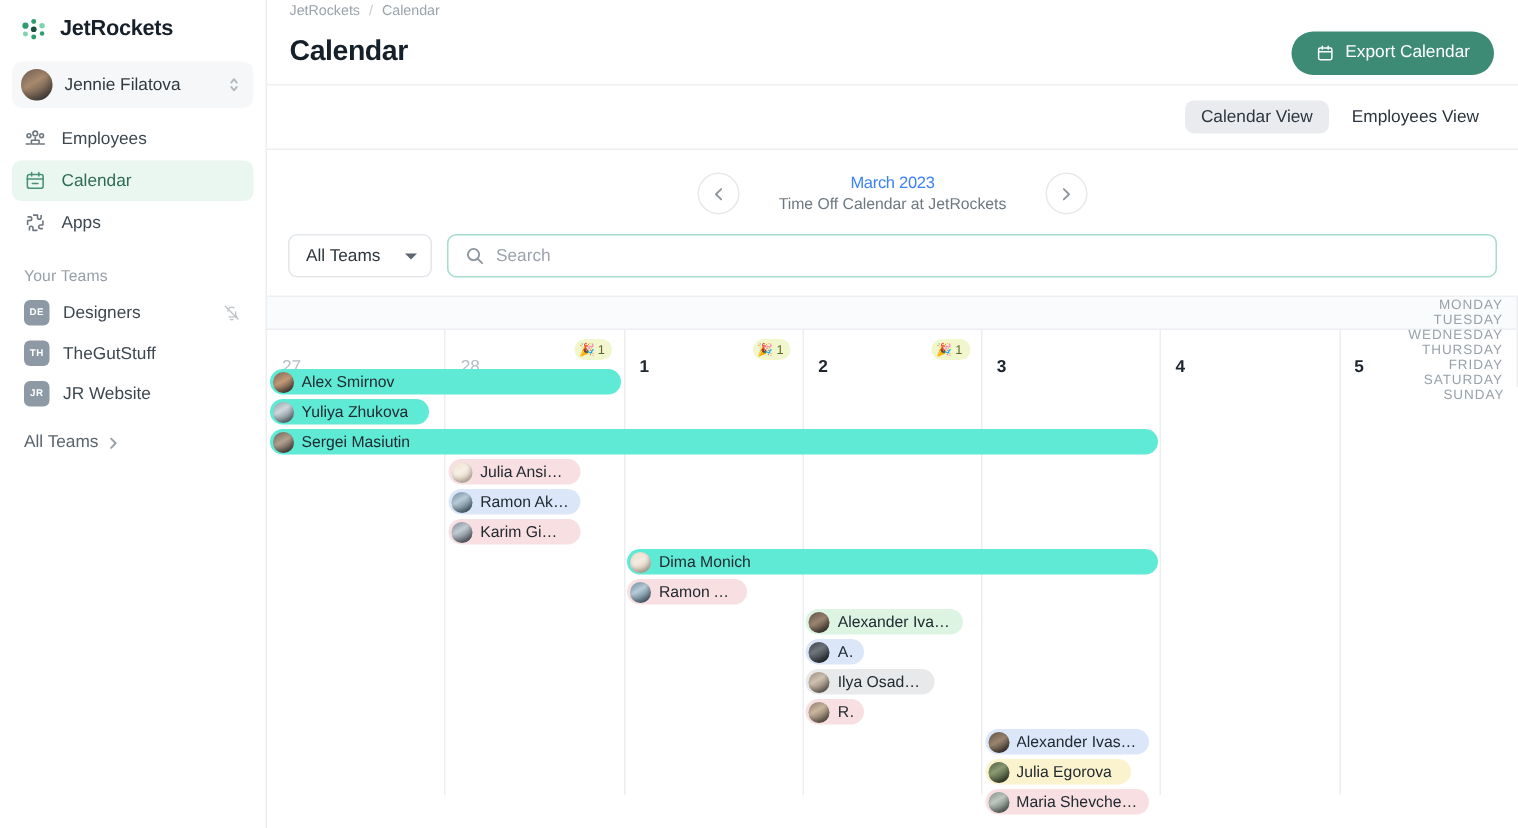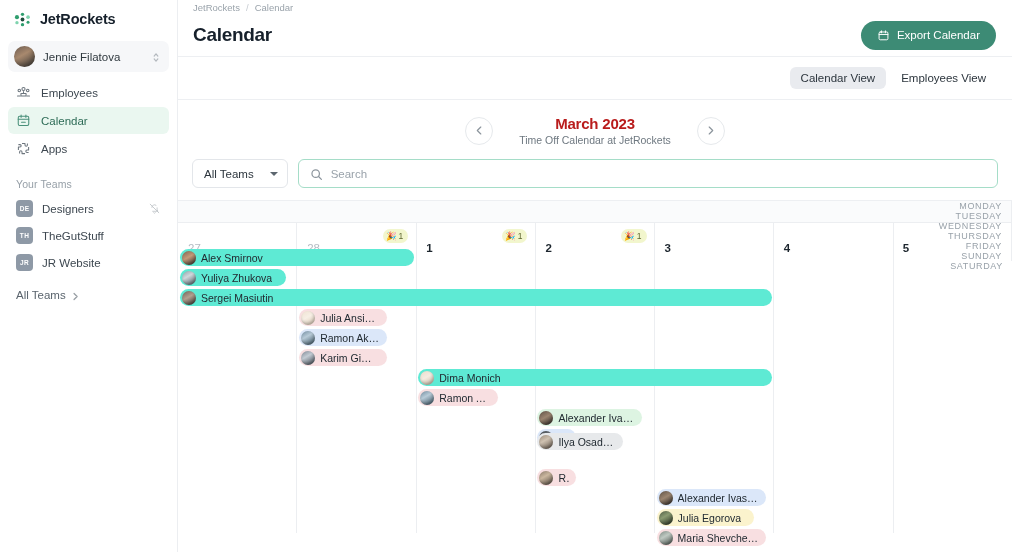--- a/index.html
+++ b/index.html
@@ -102,21 +102,21 @@
   }
   .tab.active { background: #e9ebef; font-weight: 400; }
 
   .month-nav { display: flex; align-items: center; justify-content: center; gap: 26px; padding: 15px 0 13px 0; }
   .circ-btn {
     width: 28px; height: 28px; border-radius: 50%;
     border: 1px solid #e6e9ec; background: #fff; cursor: pointer;
     display: flex; align-items: center; justify-content: center; color: #8b949c;
   }
   .month-block { text-align: center; }
-  .month-label { font-size: 15px; font-weight: 700; color: #b91c1c; letter-spacing: -0.2px; }
+  .month-label { font-size: 11px; font-weight: 400; color: #3b82f6; letter-spacing: -0.2px; }
   .month-sub { font-size: 10.5px; color: #6e7880; margin-top: 2px; }
 
   .filters { display: flex; align-items: center; gap: 10px; padding: 0 14px 12px 14px; }
   .teams-select {
     display: flex; align-items: center; gap: 16px;
     height: 29px; border: 1px solid #e3e6ea; border-radius: 6px;
     padding: 0 9px 0 11px; font-size: 11.5px; color: #2c353d; cursor: pointer; background:#fff;
   }
   .caret { width: 0; height: 0; border-left: 4px solid transparent; border-right: 4px solid transparent; border-top: 4.5px solid #5c666f; }
   .search-box {
@@ -342,22 +342,22 @@
       </div>
     </div>
 
     <div class="cal-wrap">
       <div class="dow-row" id="dowRow">
           <div class="dow">MONDAY</div>
           <div class="dow">TUESDAY</div>
           <div class="dow">WEDNESDAY</div>
           <div class="dow">THURSDAY</div>
           <div class="dow">FRIDAY</div>
+          <div class="dow">SATURDAY</div>
           <div class="dow">SUNDAY</div>
-          <div class="dow">SATURDAY</div>
         </div>
       <div class="grid-body">
         <div class="col-lines" id="colLines">
             <div class="col-line"></div>
             <div class="col-line"></div>
             <div class="col-line"></div>
             <div class="col-line"></div>
             <div class="col-line"></div>
             <div class="col-line"></div>
             <div class="col-line"></div>
@@ -431,21 +431,21 @@
               <span class="nm">Ramon Akhmets...</span>
             </div>
             <div class="evt c-green" style="left: calc(42.8571% + 2px); width: calc(13% - 4px); top: 160px;">
               <span class="av" style="background: linear-gradient(150deg, rgb(92, 79, 68), rgb(155, 133, 112) 45%, rgb(38, 35, 33));"></span>
               <span class="nm">Alexander Ivashkin</span>
             </div>
             <div class="evt c-lblue" style="left: calc(42.8571% + 2px); width: calc(5.14286% - 4px); top: 180px;">
               <span class="av" style="background: linear-gradient(150deg, rgb(58, 63, 69), rgb(111, 118, 125) 40%, rgb(20, 23, 26));"></span>
               <span class="nm">And...</span>
             </div>
-            <div class="evt c-gray" style="left: calc(42.8571% + 2px); width: calc(10.7143% - 4px); top: 184px; text-align: center;">
+            <div class="evt c-gray" style="left: calc(42.8571% + 2px); width: calc(10.7143% - 4px); top: 200px; text-align: center;">
               <span class="av" style="background: linear-gradient(150deg, rgb(154, 139, 123), rgb(207, 194, 178) 40%, rgb(92, 81, 71));"></span>
               <span class="nm">Ilya Osadchi</span>
             </div>
             <div class="evt c-pink" style="left: calc(42.8571% + 2px); width: calc(5.14286% - 4px); top: 220px;">
               <span class="av" style="background: linear-gradient(150deg, rgb(138, 122, 107), rgb(203, 183, 159) 40%, rgb(75, 66, 58));"></span>
               <span class="nm">Rom...</span>
             </div>
             <div class="evt c-lblue" style="left: calc(57.1429% + 2px); width: calc(13.5714% - 4px); top: 240px;">
               <span class="av" style="background: linear-gradient(150deg, rgb(92, 79, 68), rgb(155, 133, 112) 45%, rgb(38, 35, 33));"></span>
               <span class="nm">Alexander Ivashkin</span>

